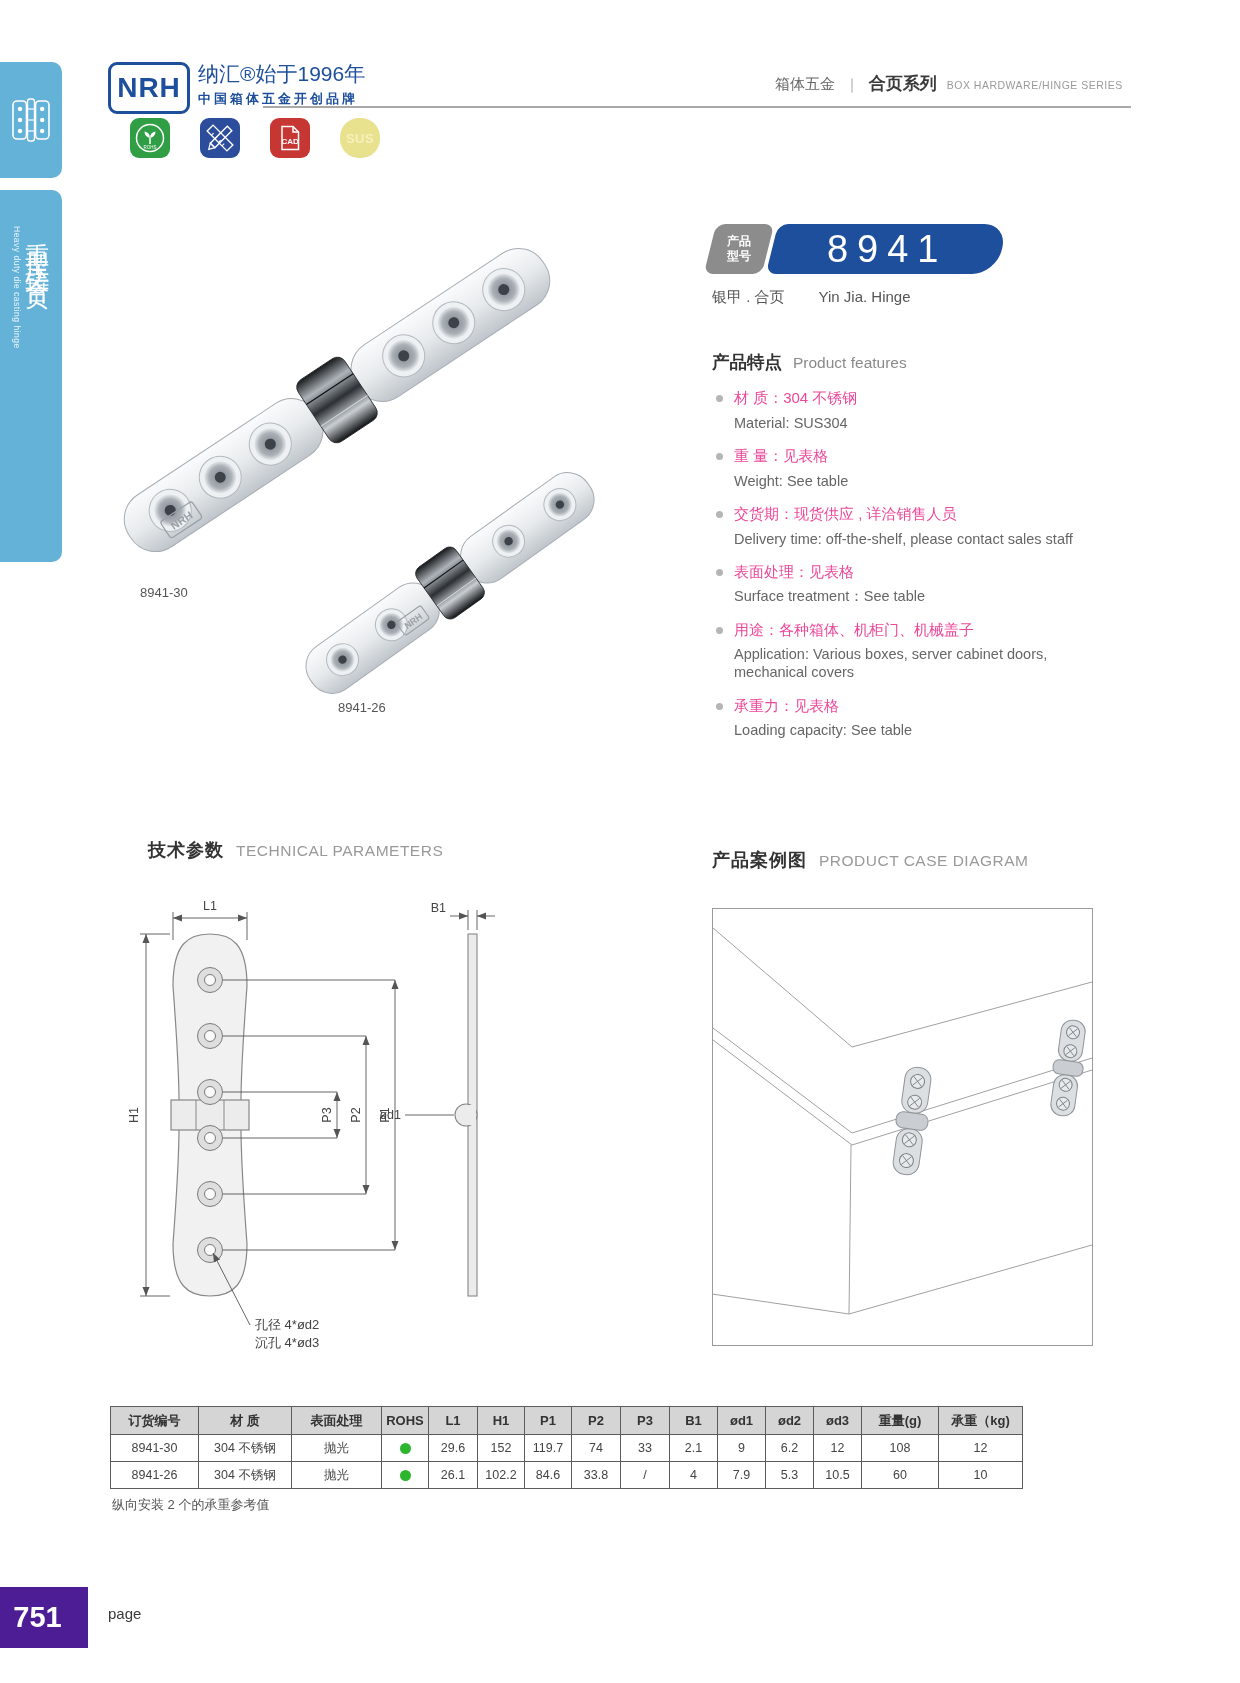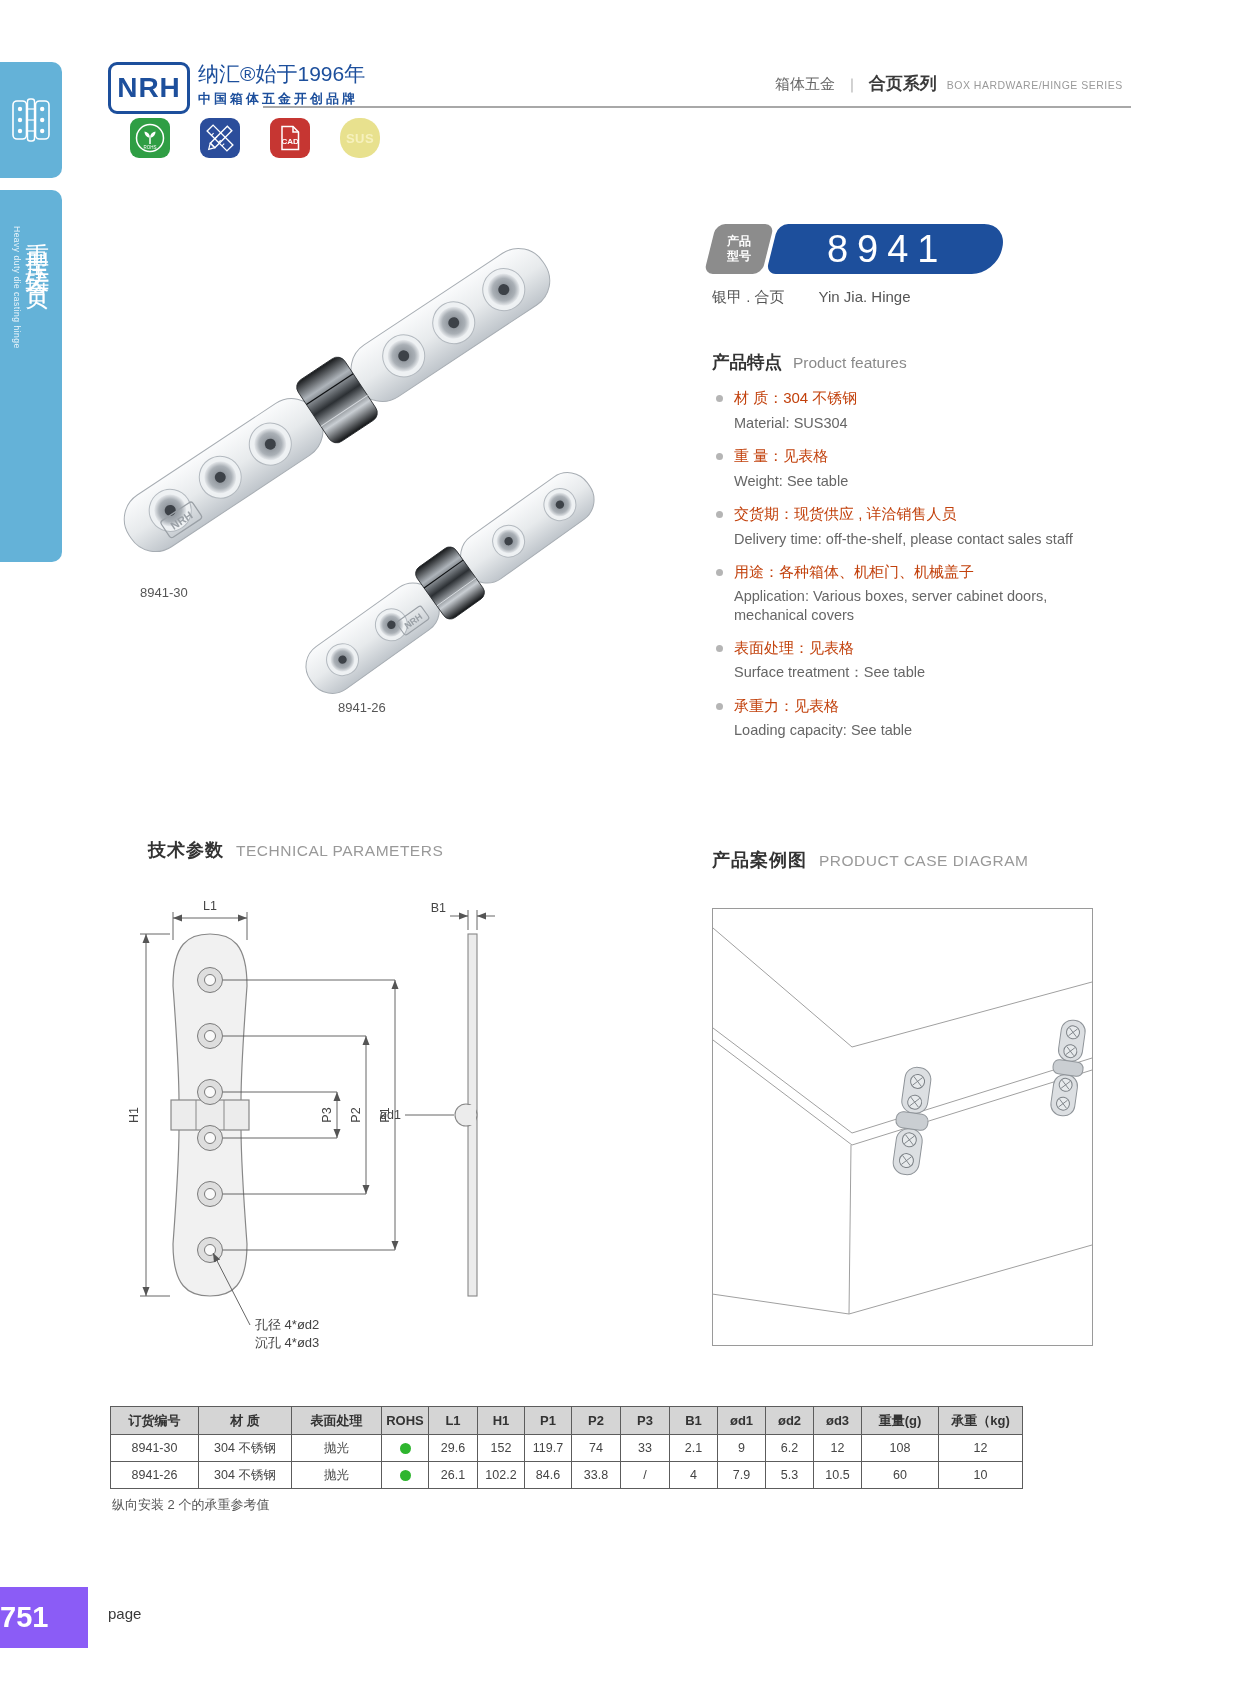--- a/index.html
+++ b/index.html
@@ -47,42 +47,42 @@
   .model-banner-inner{transform:skewX(14deg);color:#fff;font-size:38px;font-weight:500;letter-spacing:9px;}
   .prod-name{left:712px;top:288px;display:flex;gap:34px;font-size:15px;color:#555;}
 
   
   .features{left:712px;top:350px;width:380px;}
   .feat-title{display:flex;align-items:baseline;gap:11px;margin-bottom:15px;}
   .feat-title-cn{font-size:17.5px;font-weight:800;color:#333;}
   .feat-title-en{font-size:15.5px;color:#8a8a8a;}
   .feat-item{position:relative;padding-left:22px;margin-bottom:15px;}
   .feat-dot{position:absolute;left:4px;top:6px;width:7px;height:7px;border-radius:50%;background:#b5b5b5;}
-  .feat-cn{font-size:15px;color:#c2410c;line-height:1.25;}
+  .feat-cn{font-size:15px;color:#ec4899;line-height:1.25;}
   .feat-en{font-size:14.5px;color:#666;line-height:1.25;margin-top:6px;}
 
   
   .sec-head{display:flex;align-items:baseline;gap:12px;}
   .sec-head-cn{font-size:18px;font-weight:800;color:#333;letter-spacing:1px;}
   .sec-head-en{font-size:15.5px;color:#999;letter-spacing:.5px;}
 
   
   .photo-label{font-size:13px;color:#555;}
 
   
   .spec-table{left:110px;top:1406px;}
   table.spec{border-collapse:collapse;table-layout:fixed;width:912px;}
   table.spec th,table.spec td{border:1px solid #5c5c5c;text-align:center;vertical-align:middle;
     font-size:12.5px;color:#444;height:26px;padding:0 2px;overflow:hidden;white-space:nowrap;}
   table.spec th{background:#d5d5d5;color:#333;font-weight:700;font-size:13px;height:27px;}
   .rohs-dot{display:inline-block;width:11px;height:11px;border-radius:50%;background:#2eb52e;vertical-align:middle;}
   .table-note{left:112px;top:1496px;font-size:13px;color:#555;}
 
   
-  .page-box{left:0;top:1587px;width:88px;height:61px;background:#8b5cf6;display:flex;align-items:center;justify-content:flex-start;}
+  .page-box{left:0;top:1587px;width:88px;height:61px;background:#4c1d95;display:flex;align-items:center;justify-content:center;}
   .page-num{color:#fff;font-size:29px;font-weight:800;padding-right:13px;}
   .page-word{left:108px;top:1605px;font-size:15px;color:#3a3a3a;}
 
   svg text{font-family:"Liberation Sans","DejaVu Sans",sans-serif;}
 </style>
 </head>
 <body>
 
 <div class="page">
 
@@ -291,27 +291,27 @@
           <div class="feat-cn">重  量：见表格</div>
           <div class="feat-en">Weight: See table</div>
         </div>
         <div class="feat-item">
           <span class="feat-dot"></span>
           <div class="feat-cn">交货期：现货供应 , 详洽销售人员</div>
           <div class="feat-en">Delivery time: off-the-shelf, please contact sales staff</div>
         </div>
         <div class="feat-item">
           <span class="feat-dot"></span>
-          <div class="feat-cn">用途：各种箱体、机柜门、机械盖子</div>
-          <div class="feat-en">Application: Various boxes, server cabinet doors, mechanical covers</div>
+          <div class="feat-cn">表面处理：见表格</div>
+          <div class="feat-en">Surface treatment：See table</div>
         </div>
         <div class="feat-item">
           <span class="feat-dot"></span>
-          <div class="feat-cn">表面处理：见表格</div>
-          <div class="feat-en">Surface treatment：See table</div>
+          <div class="feat-cn">用途：各种箱体、机柜门、机械盖子</div>
+          <div class="feat-en">Application: Various boxes, server cabinet doors, mechanical covers</div>
         </div>
         <div class="feat-item">
           <span class="feat-dot"></span>
           <div class="feat-cn">承重力：见表格</div>
           <div class="feat-en">Loading capacity: See table</div>
         </div>
       </div>
   </div>
 
   <div class="abs sec-head" style="left:148px;top:838px;">

